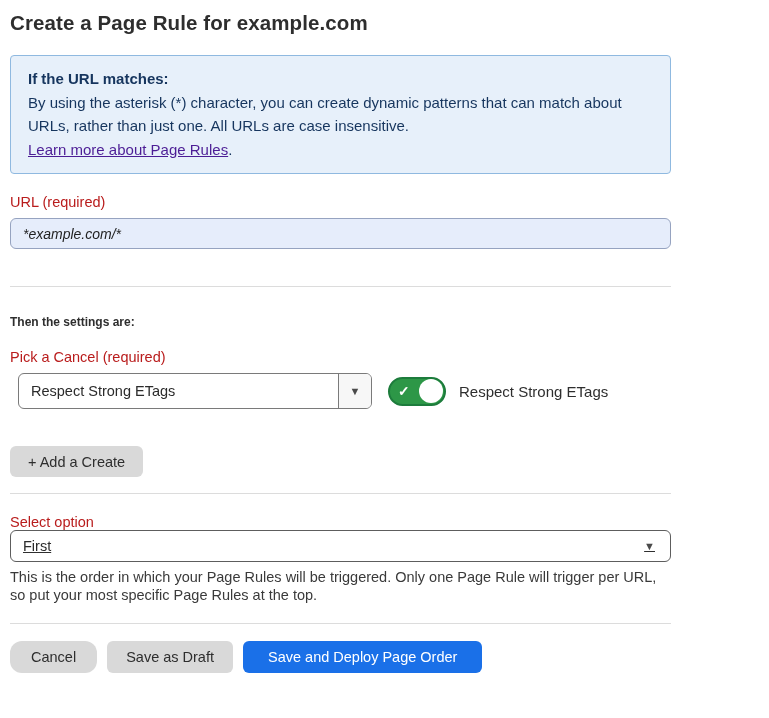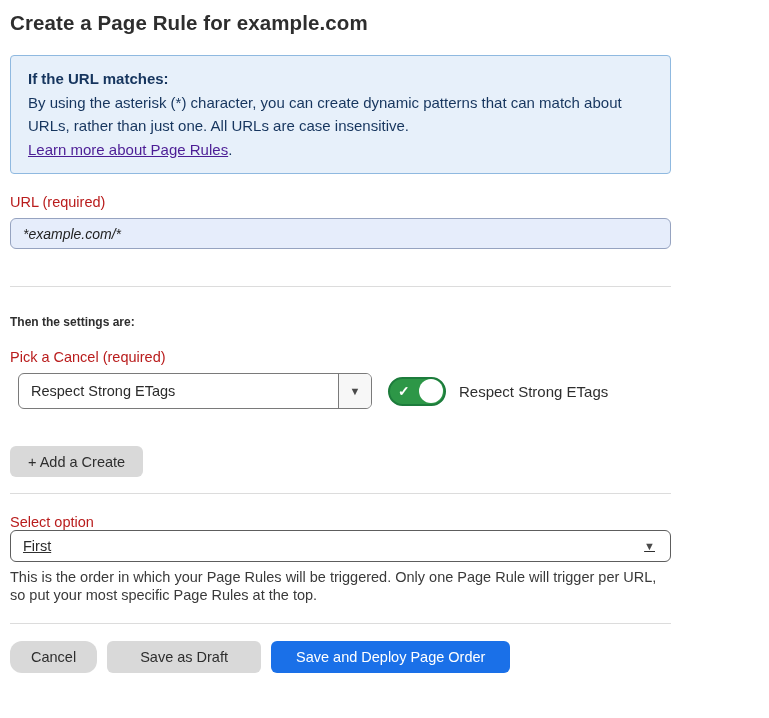--- a/index.html
+++ b/index.html
@@ -179,21 +179,21 @@
     color: #3a3a3a;
     max-width: 749px;
   }
 
   .actions-row {
     margin-top: 17px;
     display: flex;
     align-items: center;
   }
   .cancel-btn { padding: 0 21px; border-radius: 12px; }
-  .save-draft-btn { margin-left: 10px; padding: 0 33px; }
+  .save-draft-btn { margin-left: 10px; padding: 0 19px; }
   .save-deploy-btn {
     margin-left: 10px;
     padding: 0 25px;
     background: #1a70e8;
     color: #ffffff;
   }
 </style>
 </head>
 <body>
 

